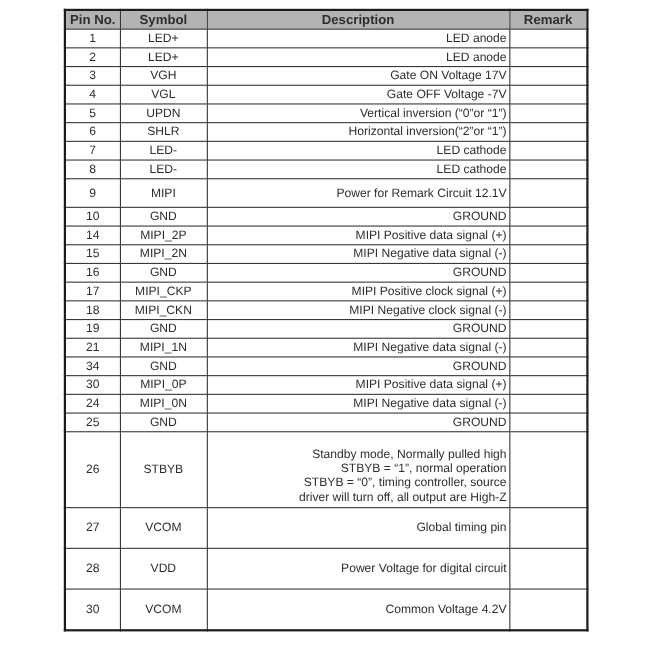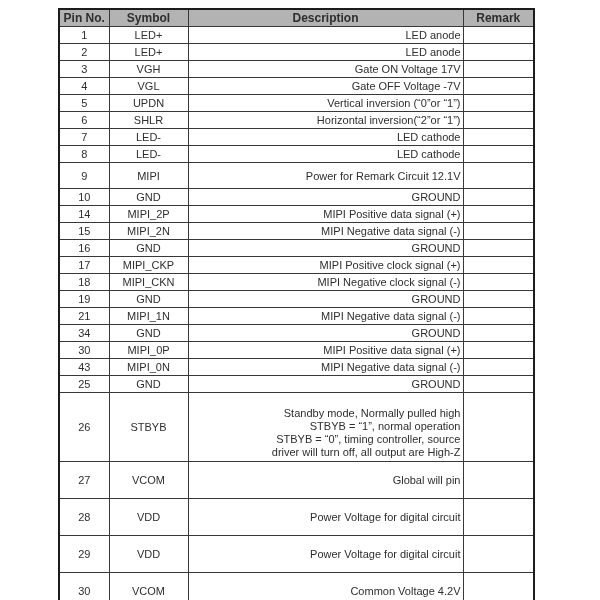--- a/index.html
+++ b/index.html
@@ -185,21 +185,21 @@
           <td class="c-desc">GROUND</td>
           <td class="c-rem"></td>
         </tr>
       <tr>
           <td class="c-pin">30</td>
           <td class="c-sym">MIPI_0P</td>
           <td class="c-desc">MIPI Positive data signal (+)</td>
           <td class="c-rem"></td>
         </tr>
       <tr>
-          <td class="c-pin">43</td>
+          <td class="c-pin">24</td>
           <td class="c-sym">MIPI_0N</td>
           <td class="c-desc">MIPI Negative data signal (-)</td>
           <td class="c-rem"></td>
         </tr>
       <tr>
           <td class="c-pin">25</td>
           <td class="c-sym">GND</td>
           <td class="c-desc">GROUND</td>
           <td class="c-rem"></td>
         </tr>
@@ -208,31 +208,25 @@
           <td class="c-sym">STBYB</td>
           <td class="c-desc multi">Standby mode, Normally pulled high
 STBYB = “1”, normal operation
 STBYB = “0”, timing controller, source
 driver will turn off, all output are High-Z</td>
           <td class="c-rem"></td>
         </tr>
       <tr class="h19">
           <td class="c-pin">27</td>
           <td class="c-sym">VCOM</td>
-          <td class="c-desc">Global will pin</td>
+          <td class="c-desc">Global timing pin</td>
           <td class="c-rem"></td>
         </tr>
       <tr class="h19">
           <td class="c-pin">28</td>
-          <td class="c-sym">VDD</td>
-          <td class="c-desc">Power Voltage for digital circuit</td>
-          <td class="c-rem"></td>
-        </tr>
-      <tr class="h19">
-          <td class="c-pin">29</td>
           <td class="c-sym">VDD</td>
           <td class="c-desc">Power Voltage for digital circuit</td>
           <td class="c-rem"></td>
         </tr>
       <tr class="h19">
           <td class="c-pin">30</td>
           <td class="c-sym">VCOM</td>
           <td class="c-desc">Common Voltage 4.2V</td>
           <td class="c-rem"></td>
         </tr>

